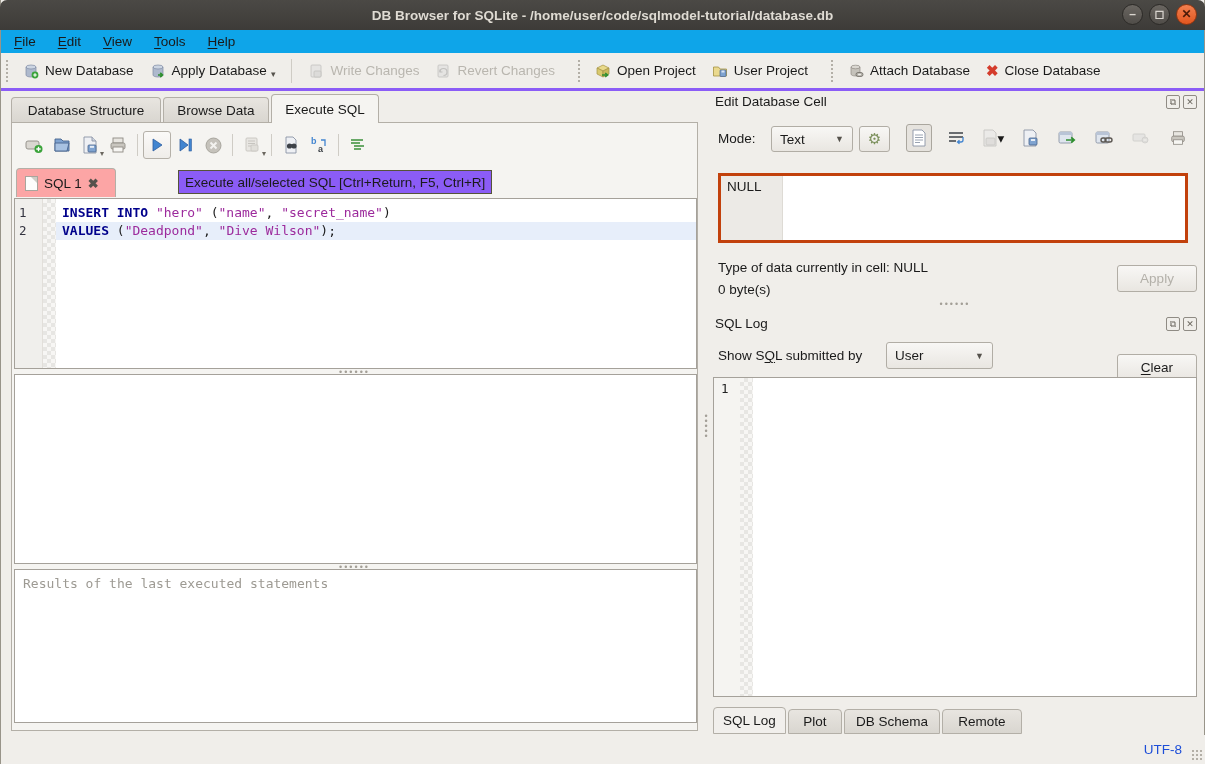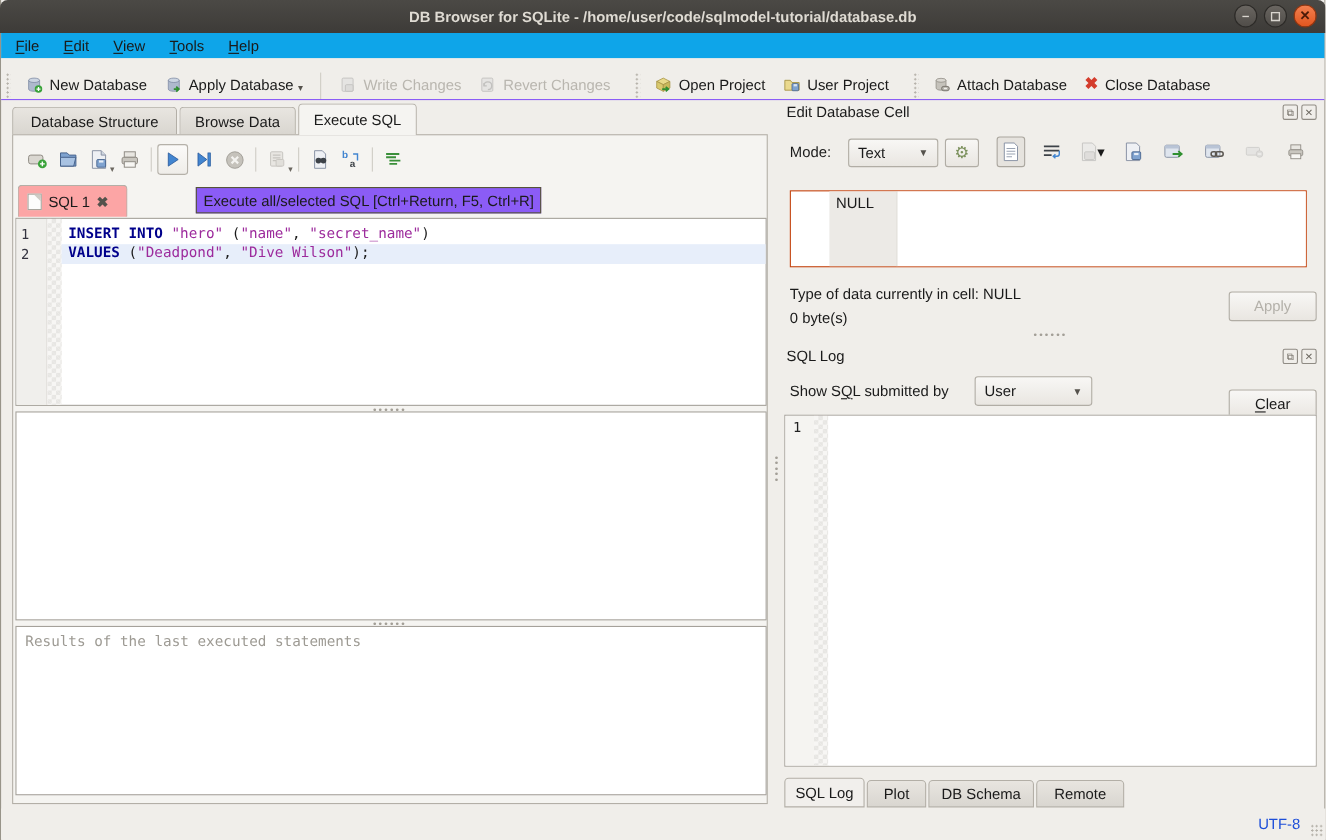--- a/index.html
+++ b/index.html
@@ -17,21 +17,21 @@
   .wbtn { width:21px; height:21px; border-radius:50%; border:1px solid #2c2a27;
     background:linear-gradient(#6a6661,#504d49); color:#d9d5cf; font-size:12px; line-height:19px;
     text-align:center; font-weight:bold; }
   .wbtn.close { background:linear-gradient(#f28050,#e1561f); border-color:#93350f; color:#4a1a08; }
 
   
   .menubar { position:absolute; left:0; top:30px; width:100%; height:23px; display:flex; align-items:center; padding-left:2px; background:#0ea5e9; }
   .menu-item { padding:2px 11px 3px 11px; cursor:default; }
 
   
-  .toolbar { position:absolute; left:0; top:53px; width:100%; height:38px; display:flex; align-items:flex-end; background:#f0eeea; border-bottom:1px solid #8b5cf6; }
+  .toolbar { position:absolute; left:0; top:53px; width:100%; height:38px; display:flex; align-items:center; background:#f0eeea; border-bottom:3px solid #8b5cf6; }
   .tgrip { width:5px; height:24px; margin:0 5px 0 4px;
     background-image:radial-gradient(#b3afa7 34%, transparent 36%); background-size:4px 4px; }
   .tsep { width:1px; height:24px; background:#cfccc5; margin:0 8px; }
   .tbtn { display:flex; align-items:center; gap:6px; padding:5px 8px; border-radius:3px; white-space:nowrap; }
   .tbtn.disabled { color:#b9b6af; }
   .tbtn.disabled svg { opacity:.45; filter:grayscale(1); }
   .drop-arrow { font-size:9px; color:#55524c; margin-left:-2px; align-self:flex-end; }
 
   
   .main { position:absolute; left:0; top:91px; width:1205px; height:644px; }
@@ -105,21 +105,21 @@
   .btn.disabled { color:#b3b0a9; }
 
   .gear-btn { position:absolute; width:31px; height:26px; background:linear-gradient(#f8f7f5,#e9e6e1); border:1px solid #b1ada5; border-radius:3px;
     display:flex; align-items:center; justify-content:center; }
 
   .cell-icons { position:absolute; right:6px; top:33px; display:flex; gap:11px; align-items:center; }
   .cbtn { width:26px; height:28px; display:flex; align-items:center; justify-content:center; position:relative; }
   .cbtn.pressed { border:1px solid #aaa69e; border-radius:3px; background:#e6e3de; }
   .cbtn.disabled svg { opacity:.4; filter:grayscale(1); }
 
-  .cell-editor { position:absolute; left:5px; top:82px; width:470px; height:70px; border:1px solid #c2410c; background:#fff; display:flex;padding-left:35px; }
+  .cell-editor { position:absolute; left:5px; top:82px; width:470px; height:70px; border:3px solid #c2410c; background:#fff; display:flex; }
   .cell-null-col { width:62px; background:#eceae6; border-right:1px solid #dedbd5; padding:3px 0 0 6px; font-size:13.5px; }
 
   .log-box { position:absolute; left:0; top:286px; width:484px; height:320px; border:1px solid #a5a19a; background:#fff; display:flex; }
   .log-gutter { width:26px; background:#f5f4f1; padding:3px 0 0 7px; font-family:"DejaVu Sans Mono", monospace; font-size:12.5px; color:#222; }
   .log-fold { width:13px; background-color:#f7f6f4;
     background-image:linear-gradient(45deg,#e7e6e3 25%,transparent 25%,transparent 75%,#e7e6e3 75%),
                      linear-gradient(45deg,#e7e6e3 25%,transparent 25%,transparent 75%,#e7e6e3 75%);
     background-size:8px 8px; background-position:0 0,4px 4px; }
 
   .btab { position:absolute; top:618px; height:25px; background:linear-gradient(#e8e5e0,#d9d6d0); border:1px solid #b3afa7; border-radius:4px 4px 0 0;

